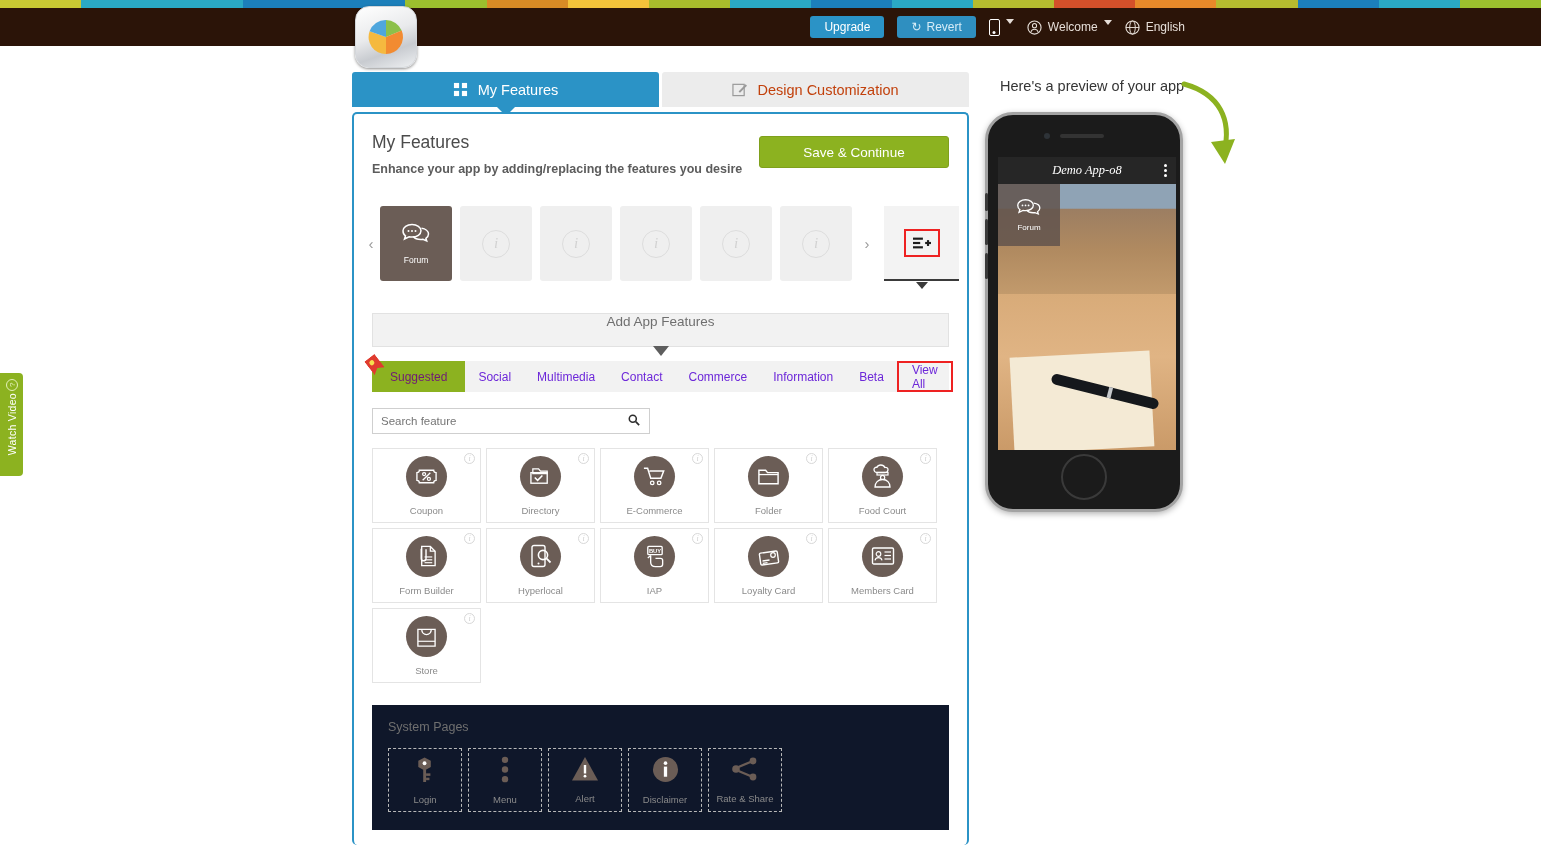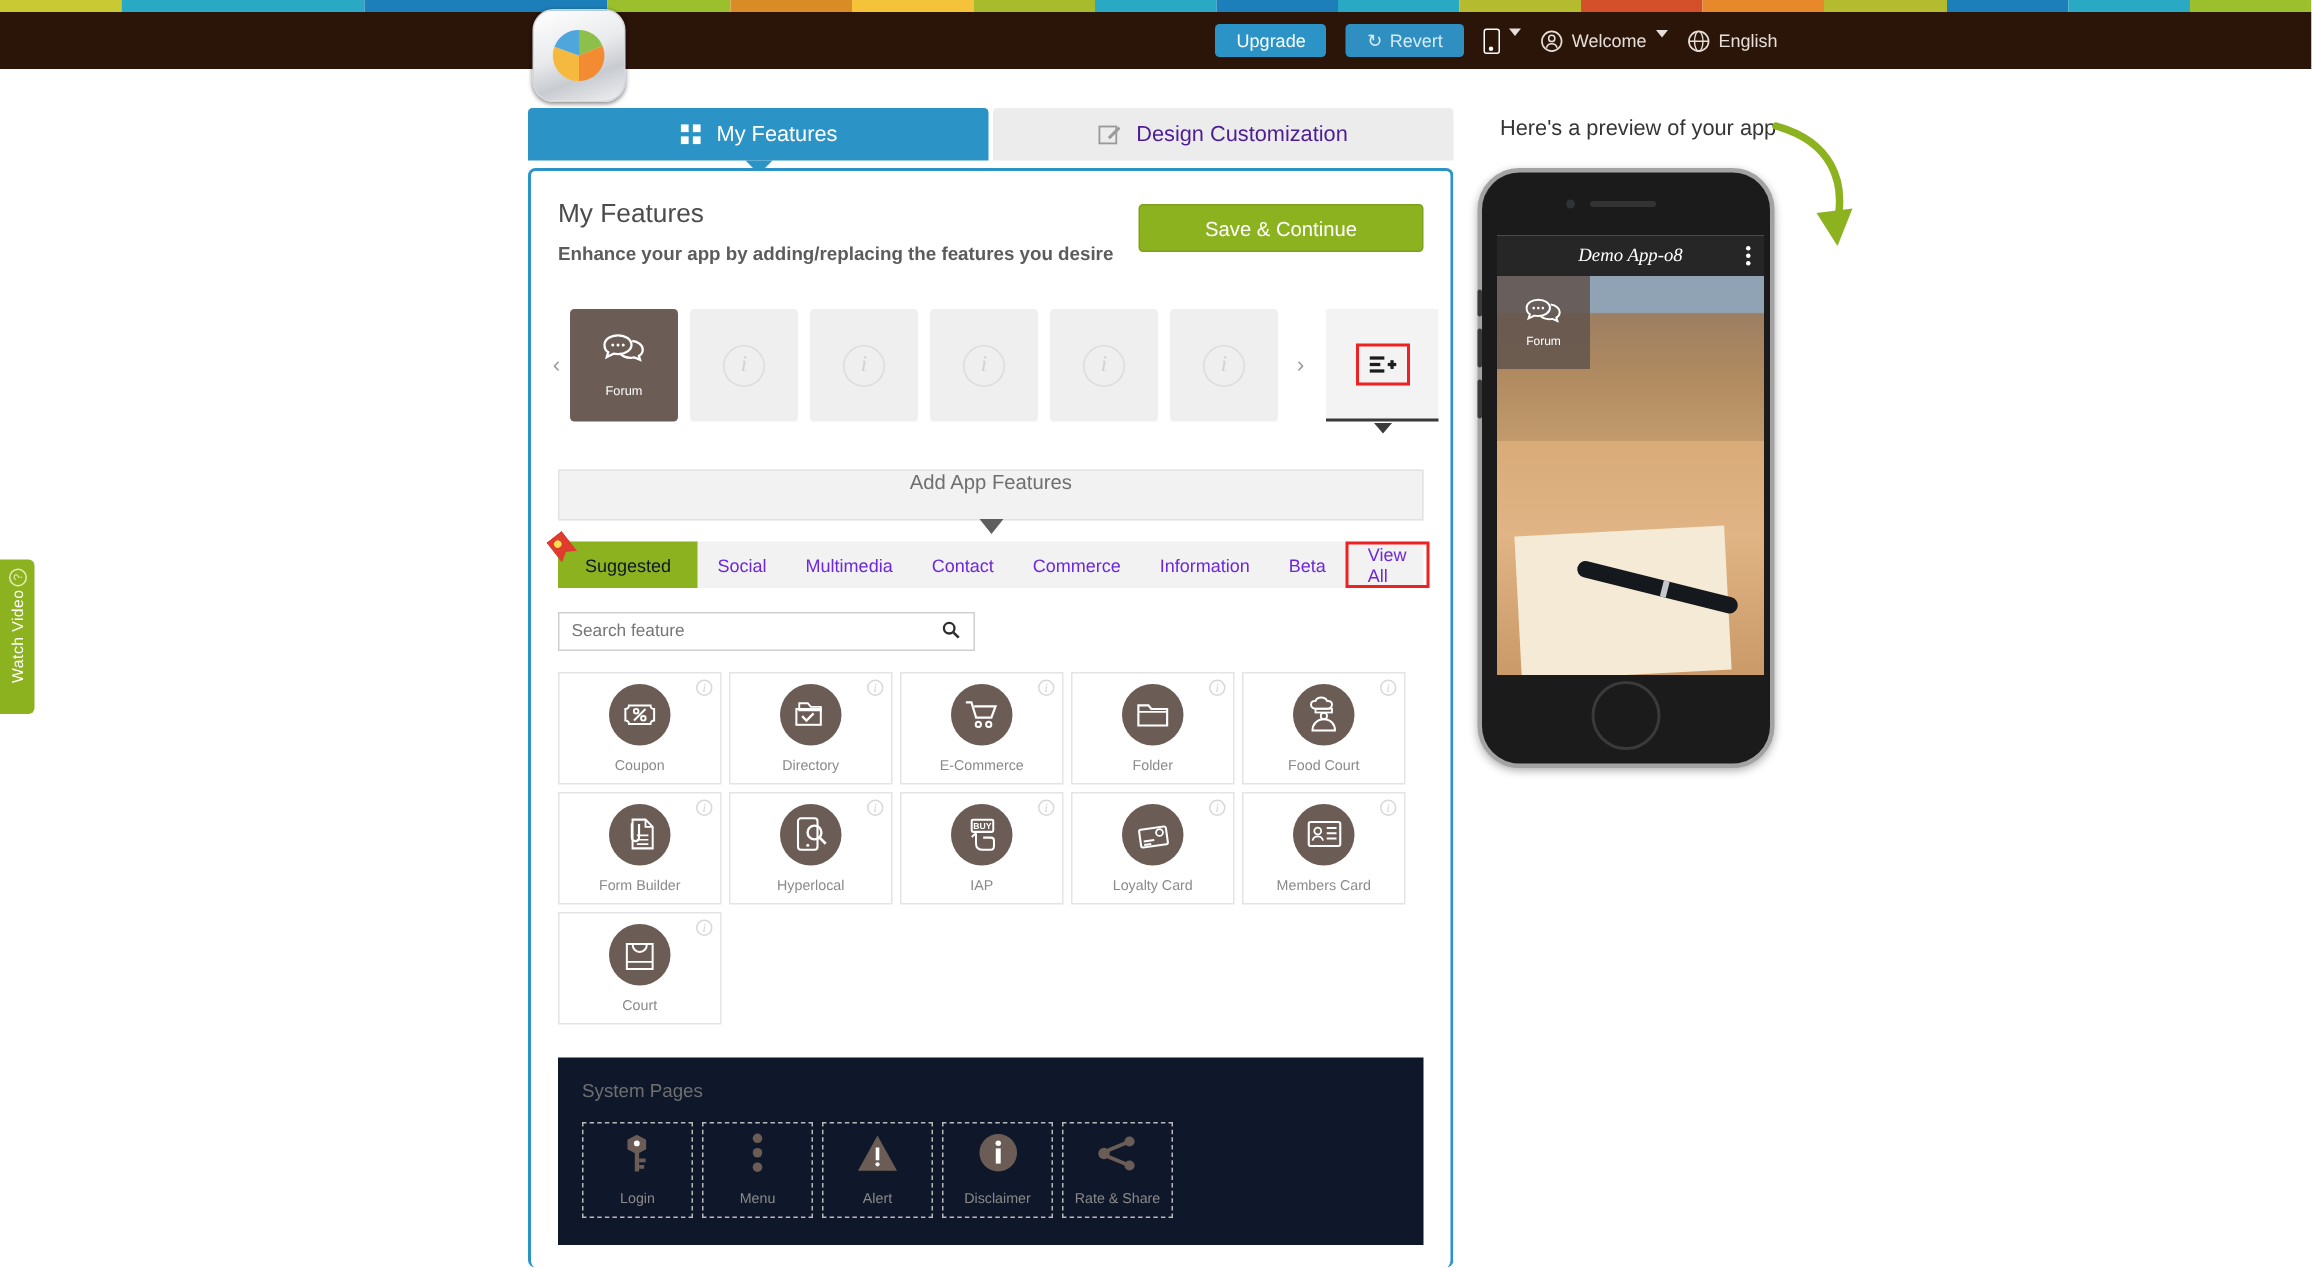--- a/index.html
+++ b/index.html
@@ -56,21 +56,21 @@
   .tabs { position: absolute; left: 352px; top: 72px; width: 617px; height: 35px; display: flex; }
   .tab {
     flex: 1; display: flex; align-items: center; justify-content: center; gap: 10px;
     font-size: 14.5px; cursor: pointer; border-radius: 3px 3px 0 0;
   }
   .tab.active { background: #2b93c6; color: #ffffff; position: relative; }
   .tab.active::after{
     content:""; position:absolute; bottom:-9px; left:50%; margin-left:-9px;
     border-left:9px solid transparent;border-right:9px solid transparent;border-top:9px solid #2b93c6;
   }
-  .tab.inactive { background: #ececec; color: #4c1d95; margin-left: 3px; }
+  .tab.inactive { background: #ececec; color: #c2410c; margin-left: 3px; }
 
   
   .panel {
     position: absolute; left: 352px; top: 112px; width: 617px; height: 733px;
     background: #ffffff; border: 2px solid #2b93c6; border-radius: 5px;
     border-bottom: none;
     overflow: hidden;
   }
   .panel-head { padding: 18px 18px 0 18px; position: relative; }
   .panel-title { font-size: 17.5px; color: #4b4b4b; font-weight: normal; }
@@ -122,21 +122,21 @@
 
   
   .cats {
     margin: 14px 18px 0 18px; height: 31px; background: #f2f2f2;
     display: flex; align-items: stretch;
   }
   .cat {
     display: flex; align-items: center; padding: 0 13px; font-size: 12px; color: #6d28d9;
     cursor: pointer; position: relative;
   }
-  .cat.sel { background: #8cb220; color: #0f172a; padding: 0 18px; }
+  .cat.sel { background: #8cb220; color: #701a75; padding: 0 18px; }
   .cat.sel .ribbon {
     position:absolute; left:-4px; top:-5px; width:13px; height:17px; background:#e03b2f;
     clip-path: polygon(0 0, 100% 0, 100% 100%, 50% 76%, 0 100%);
     transform: rotate(-38deg);
   }
   .cat.sel .ribbon::after{content:"";position:absolute;left:3px;top:3px;width:5px;height:5px;background:#f6e04e;border-radius:50%;}
   .cat.outlined { border: 2px solid #ee2222; }
 
   
   .search-wrap {
@@ -526,21 +526,21 @@
         </div>
         <div class="fcard">
           <span class="fi">i</span>
           <span class="circ">
             <svg width="21" height="23" viewBox="0 0 22 24">
               <path d="M2 4.5h18V22H2Z" fill="none" stroke="#fff" stroke-width="1.4"></path>
               <path d="M6 4.5c0 3.3 2.2 5.5 5 5.5s5-2.2 5-5.5" fill="none" stroke="#fff" stroke-width="1.4"></path>
               <line x1="2" y1="17" x2="20" y2="17" stroke="#fff" stroke-width="1.2"></line>
             </svg>
           </span>
-          <span class="flabel">Court</span>
+          <span class="flabel">Store</span>
         </div>
       </div>
 
     <div class="syspages">
       <div class="sys-title">System Pages</div>
       <div class="sys-grid" id="sysgrid">
           <div class="scard">
             <span><svg width="25" height="27" viewBox="0 0 26 28">
                 <path d="M12 1.5 18.5 5v6.5L12 15 5.5 11.5V5Z" fill="#6b5d56"></path>
                 <rect x="10.6" y="14" width="3" height="13" fill="#6b5d56"></rect>

